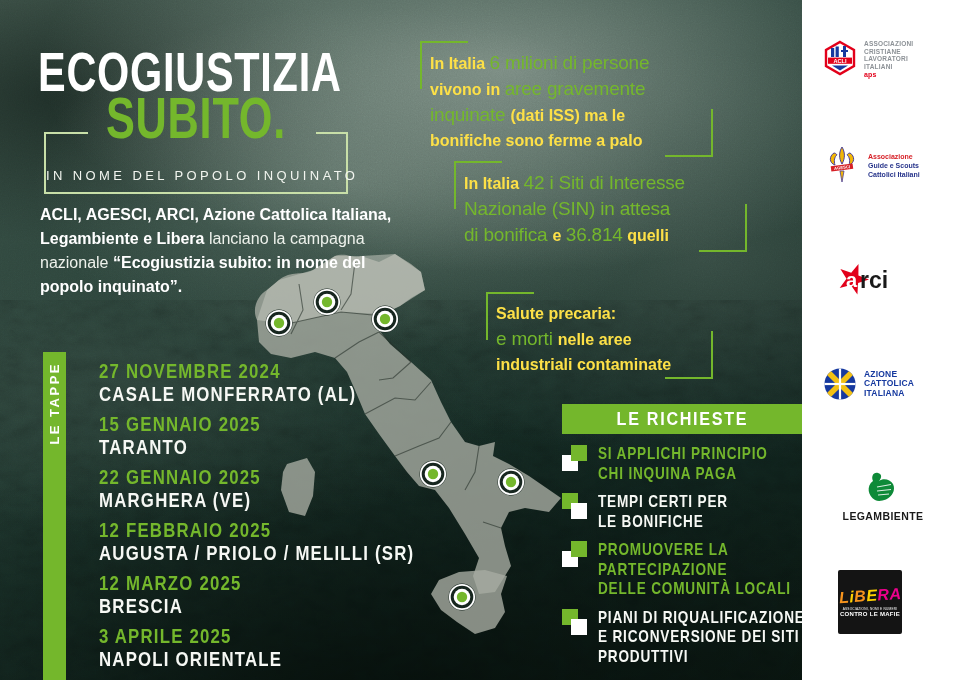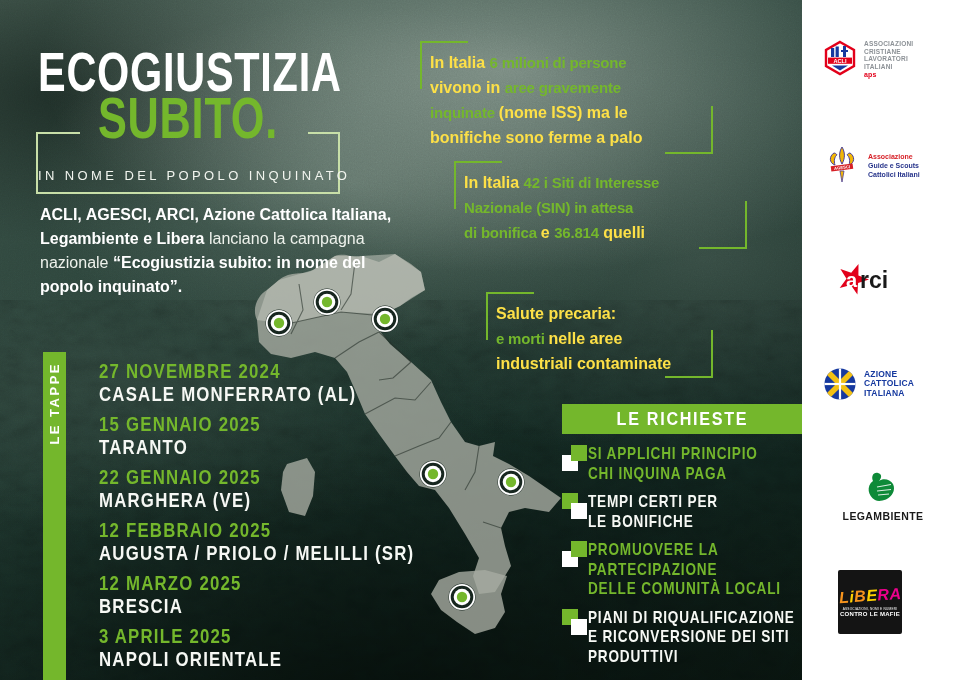--- a/index.html
+++ b/index.html
@@ -25,21 +25,21 @@
   .veg{mix-blend-mode:multiply;}
   
   .map-svg{position:absolute;left:243px;top:250px;z-index:1;}
   
   .h1{
     position:absolute;left:38px;top:44px;z-index:2;margin:0;
     color:#ffffff;font-size:56px;line-height:1;font-weight:700;letter-spacing:1px;
     transform:scale(.74,1);transform-origin:0 0;white-space:nowrap;
   }
   .subito-box{
-    position:absolute;left:36px;top:134px;width:300px;height:58px;z-index:2;
+    position:absolute;left:44px;top:134px;width:300px;height:58px;z-index:2;
     border:2px solid #c8dfa8;border-top:none;
   }
   .boxline-l{position:absolute;top:-2px;left:-2px;width:44px;border-top:2px solid #c8dfa8;}
   .boxline-r{position:absolute;top:-2px;right:-2px;width:32px;border-top:2px solid #c8dfa8;}
   .subito{
     position:absolute;left:0;right:0;top:-44px;margin:0;text-align:center;
     color:var(--green,#74b72c);font-size:57px;line-height:1;font-weight:700;letter-spacing:1px;
     transform:scaleX(.76);transform-origin:50% 50%;white-space:nowrap;
   }
   .subtitle{
@@ -72,30 +72,30 @@
   .br-tl{position:absolute;left:-10px;top:-9px;width:46px;height:46px;
     border-left:2.5px solid var(--green,#74b72c);border-top:2.5px solid var(--green,#74b72c);}
   .s1 .br-br{position:absolute;right:27px;bottom:-4px;width:46px;height:46px;
     border-right:2.5px solid var(--green,#74b72c);border-bottom:2.5px solid var(--green,#74b72c);}
   .s2 .br-br{position:absolute;right:17px;bottom:-4px;width:46px;height:46px;
     border-right:2.5px solid var(--green,#74b72c);border-bottom:2.5px solid var(--green,#74b72c);}
   .s3 .br-br{position:absolute;right:23px;bottom:-2px;width:46px;height:46px;
     border-right:2.5px solid var(--green,#74b72c);border-bottom:2.5px solid var(--green,#74b72c);}
   .sline{line-height:25px;white-space:nowrap;}
   .sw{color:#fde047;font-size:16px;font-weight:700;}
-  .sg{color:var(--green,#74b72c);font-size:15px;font-weight:700;letter-spacing:-.2px;}
+  .sg{color:var(--green,#74b72c);font-size:19px;font-weight:400;letter-spacing:-.2px;}
   
   .rich-bar{
     position:absolute;left:562px;top:404px;width:240px;height:30px;z-index:2;
     background:var(--green,#74b72c);display:flex;align-items:center;justify-content:center;
   }
   .rich-bar span{color:#fff;font-size:19px;font-weight:700;letter-spacing:2px;
     transform:scaleX(.85);white-space:nowrap;}
   .rich-list{position:absolute;left:562px;top:444px;width:246px;z-index:2;list-style:none;margin:0;padding:0;}
-  .r-item{display:flex;gap:0;margin-bottom:9px;align-items:flex-start;}
+  .r-item{display:flex;gap:10px;margin-bottom:9px;align-items:flex-start;}
   .chk{position:relative;width:26px;height:26px;flex:0 0 26px;margin-top:1px;}
   .sq-b,.sq-f{position:absolute;width:16px;height:16px;}
   .chk.g .sq-b{left:0;top:10px;background:#ffffff;}
   .chk.g .sq-f{left:9px;top:0;background:var(--green,#74b72c);}
   .chk.w .sq-b{left:0;top:0;background:var(--green,#74b72c);}
   .chk.w .sq-f{left:9px;top:10px;background:#ffffff;}
   .r-text{transform:scaleX(.8);transform-origin:0 0;}
   .r-line{font-size:17px;line-height:19.5px;font-weight:700;letter-spacing:1px;white-space:nowrap;}
   .r-text.green .r-line{color:var(--green,#74b72c);}
   .r-text.white .r-line{color:#f6f8f4;}
@@ -234,21 +234,21 @@
         <div class="t-place">NAPOLI ORIENTALE</div>
       </li>
     </ul>
 
   <section class="stat s1">
     <span class="br-tl"></span>
     <span class="br-br"></span>
     <div class="stat-lines">
         <div class="sline"><span class="sw">In Italia </span><span class="sg">6 milioni di persone</span></div>
         <div class="sline"><span class="sw">vivono in </span><span class="sg">aree gravemente</span></div>
-        <div class="sline"><span class="sg">inquinate </span><span class="sw">(nome ISS) ma le</span></div>
+        <div class="sline"><span class="sg">inquinate </span><span class="sw">(dati ISS) ma le</span></div>
         <div class="sline"><span class="sw">bonifiche sono ferme a palo</span></div>
       </div>
   </section>
   <section class="stat s2">
     <span class="br-tl"></span>
     <span class="br-br"></span>
     <div class="stat-lines">
         <div class="sline"><span class="sw">In Italia </span><span class="sg">42 i Siti di Interesse</span></div>
         <div class="sline"><span class="sg">Nazionale (SIN) in attesa</span></div>
         <div class="sline"><span class="sg">di bonifica </span><span class="sw">e </span><span class="sg">36.814</span><span class="sw"> quelli</span></div>

